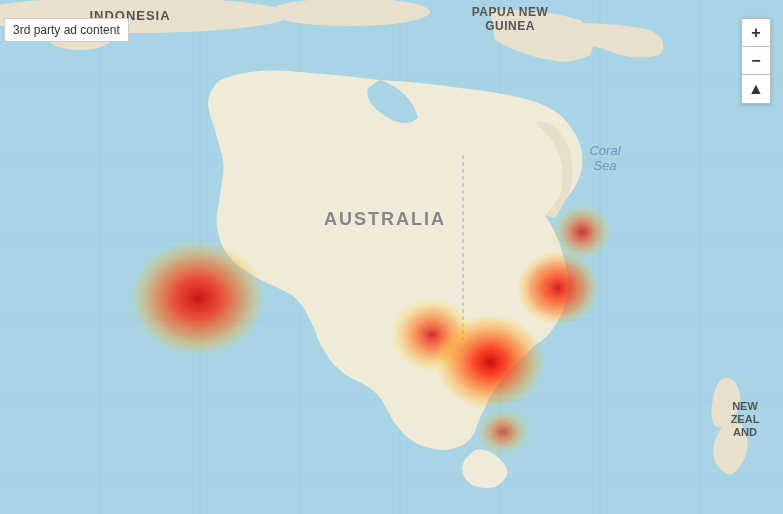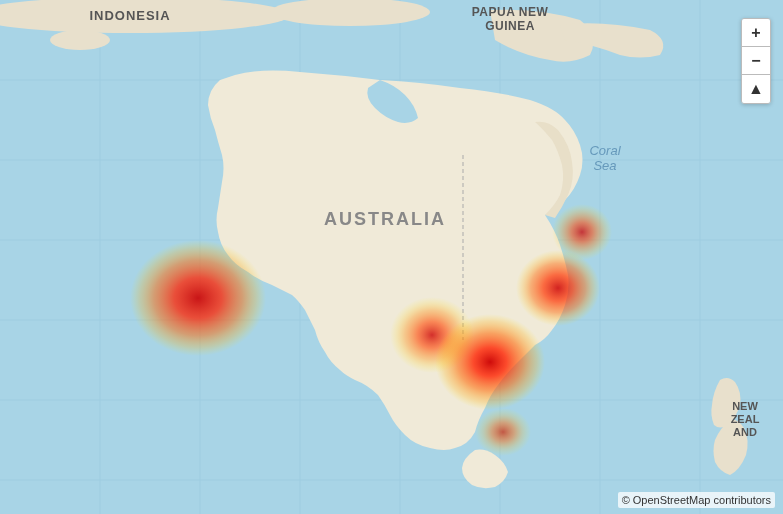--- a/index.html
+++ b/index.html
@@ -232,23 +232,23 @@
 
     <ellipse cx="490" cy="362" rx="55" ry="48" fill="url(#heatMelbourne)"></ellipse>
 
     <ellipse cx="558" cy="288" rx="42" ry="38" fill="url(#heatSydney)"></ellipse>
 
     <ellipse cx="582" cy="232" rx="30" ry="28" fill="url(#heatBrisbane)"></ellipse>
 
     <ellipse cx="503" cy="432" rx="28" ry="24" fill="url(#heatHobart)"></ellipse>
   </svg>
 
+  <div id="ad-badge">
+    <span>3rd party ad content</span>
+  </div>
 
   <div id="map-controls">
     <button class="map-control-btn">+</button>
     <button class="map-control-btn">−</button>
     <button class="map-control-btn">▲</button>
   </div>
 
-  <div id="attribution">
-    <span>© OpenStreetMap contributors</span>
-  </div>
 </div>
 
 </body></html>

